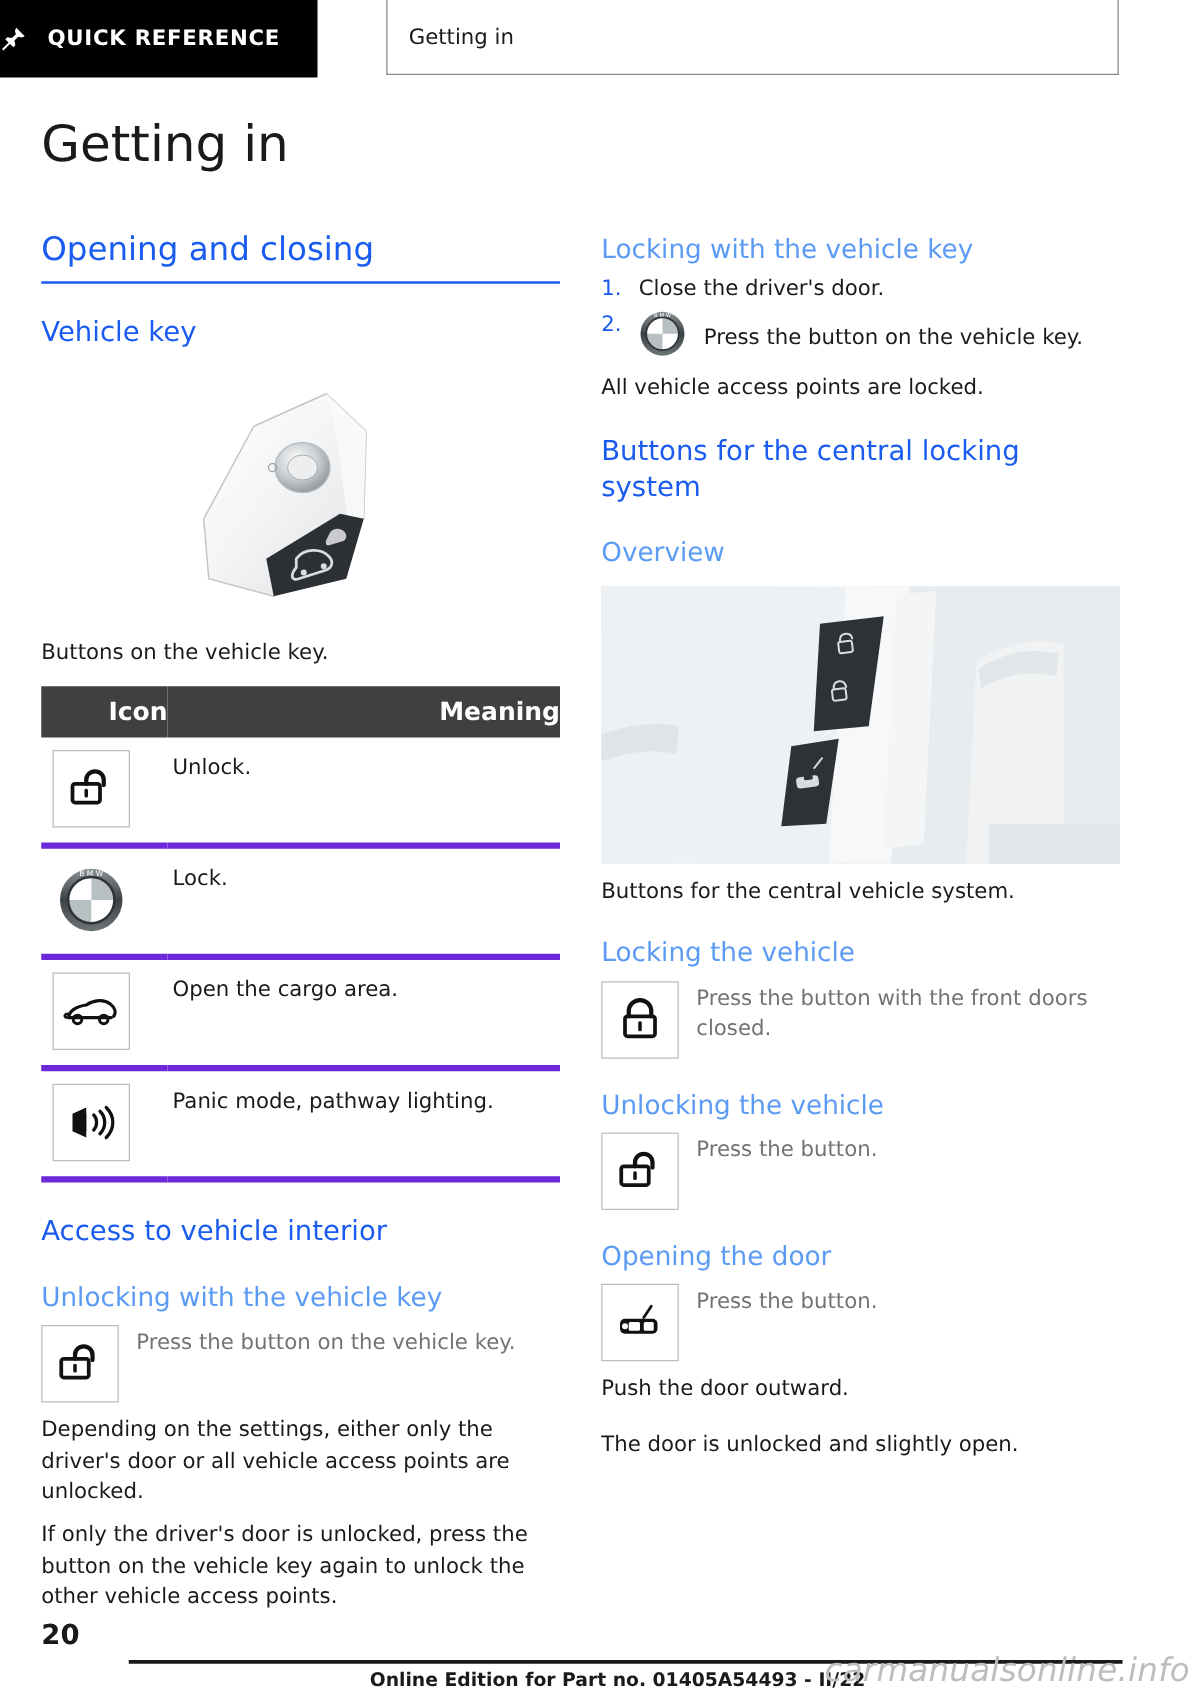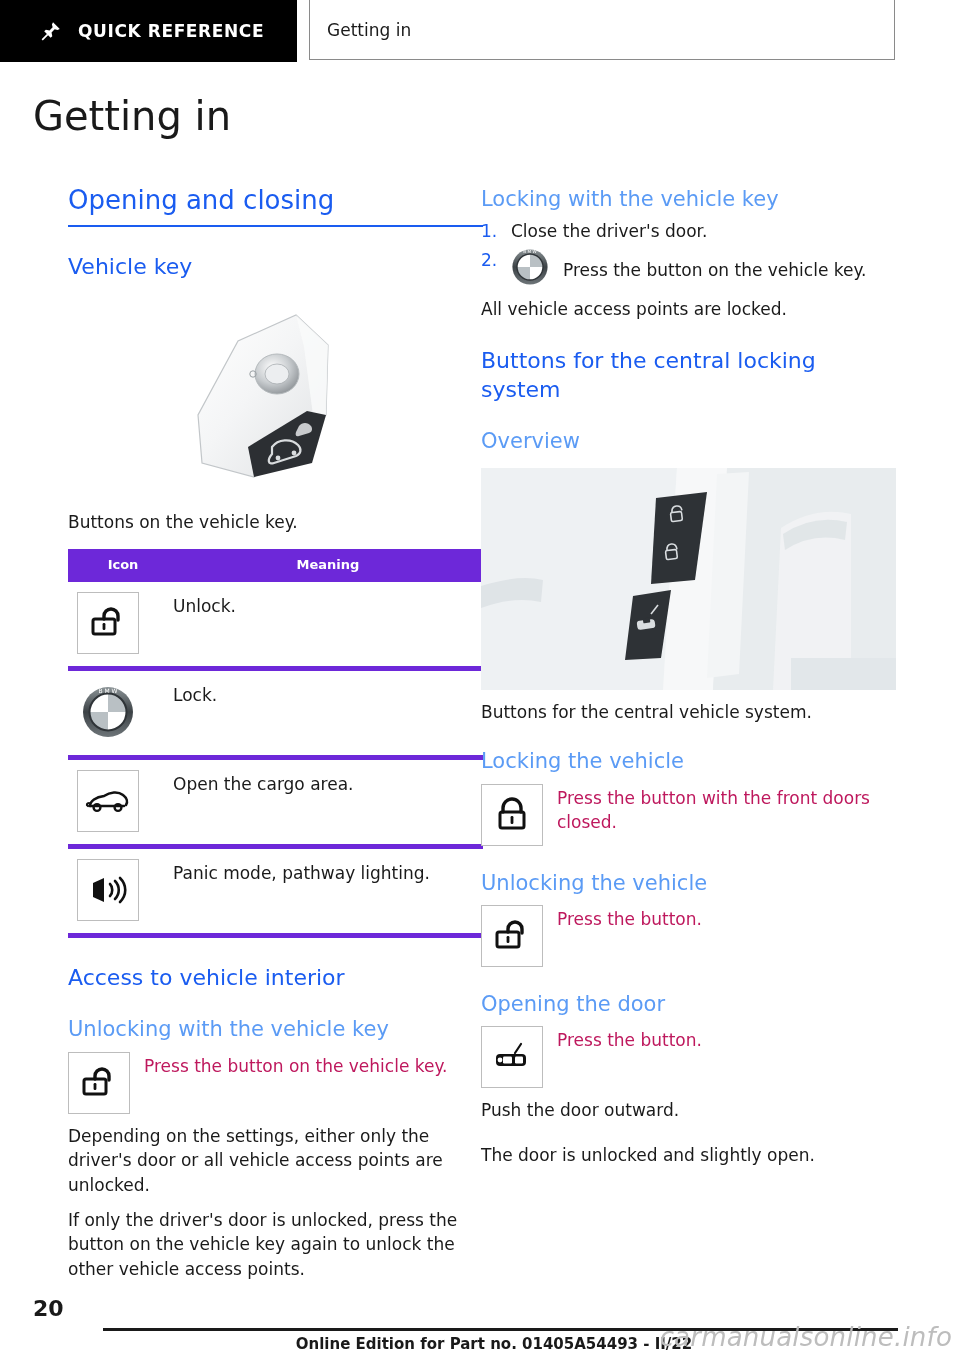--- a/index.html
+++ b/index.html
@@ -19,26 +19,25 @@
   
   .header {
     position: absolute;
     top: 0; left: 0;
     width: 960px;
     height: 62px;
   }
   .tab-quickref {
     position: absolute;
     left: 0; top: 0;
-    width: 297px; height: 62px;
+    width: 254px; height: 62px;
     background: #000000;
     display: flex;
     align-items: center;
     box-sizing: border-box;
-    padding-left: 40px;
   }
   .pin-icon {
     width: 22px; height: 22px;
     flex: 0 0 auto;
     margin-right: 16px;
   }
   .tab-quickref-label {
     color: #ffffff;
     font-size: 17px;
     font-weight: bold;
@@ -72,21 +71,21 @@
     color: #1a1a1a;
     letter-spacing: 0px;
   }
 
   
   .col {
     position: absolute;
     top: 186px;
     width: 415px;
   }
-  .col-left { left: 33px; margin-left: 35px; }
+  .col-left { left: 33px; }
   .col-right { left: 481px; }
 
   h2.sec-h2 {
     font-size: 26px;
     font-weight: 400;
     color: #1a5cf0;
     margin: 0 0 6px 0;
     padding: 0 0 9px 0;
     border-bottom: 2px solid #1a5cf0;
     line-height: 1.15;
@@ -121,25 +120,25 @@
   }
   .key-figure svg { position: absolute; left: 108px; top: 0; }
 
   
   .icon-table {
     width: 415px;
     border-collapse: collapse;
     margin-top: 14px;
   }
   .icon-table thead th {
-    background: #6d28d9;
+    background: #404040;
     color: #ffffff;
-    font-size: 13px;
+    font-size: 20px;
     font-weight: bold;
-    text-align: center;
+    text-align: right;
     padding: 8px 0 9px 0;
     line-height: 1.2;
   }
   .icon-table thead th.c-icon { width: 92px; padding-left: 9px; }
   .icon-table thead th.c-mean { padding-left: 4px; }
   .icon-table tbody td {
     border-bottom: 5px solid #6d28d9;
     vertical-align: top;
     padding: 10px 0 12px 0;
     font-size: 17px;
@@ -161,21 +160,21 @@
   
   .icon-row {
     display: flex;
     align-items: flex-start;
     margin-top: 8px;
   }
   .icon-row .icon-box { flex: 0 0 auto; }
   .icon-row .icon-row-text {
     font-size: 17px;
     line-height: 1.45;
-    color: #be185d;
+    color: #737373;
     padding-left: 14px;
     padding-top: 2px;
   }
 
   
   ol.num-list {
     list-style: none;
     margin: 6px 0 0 0;
     padding: 0;
   }

